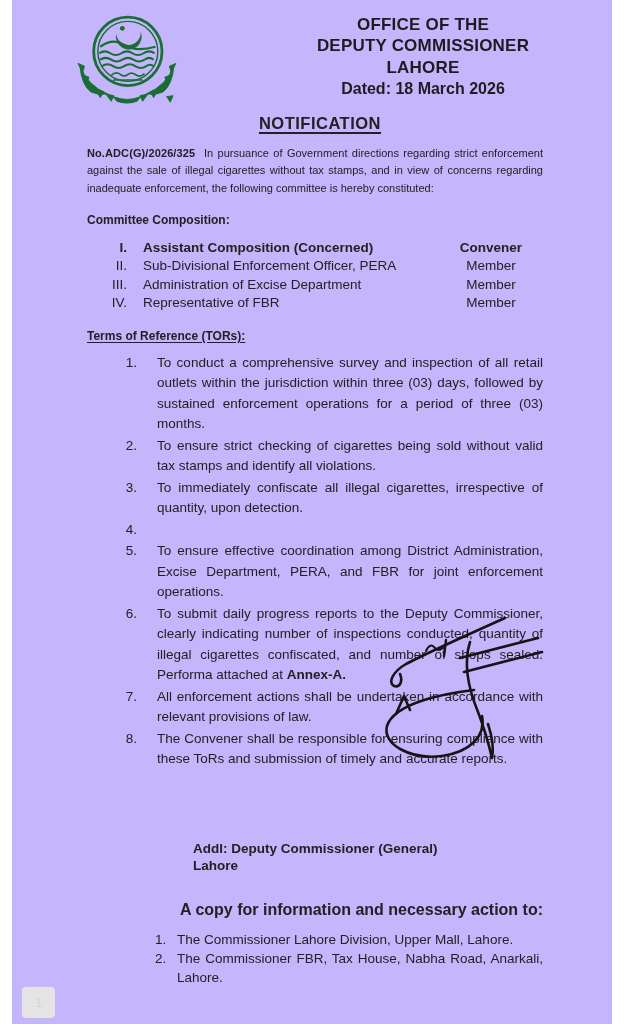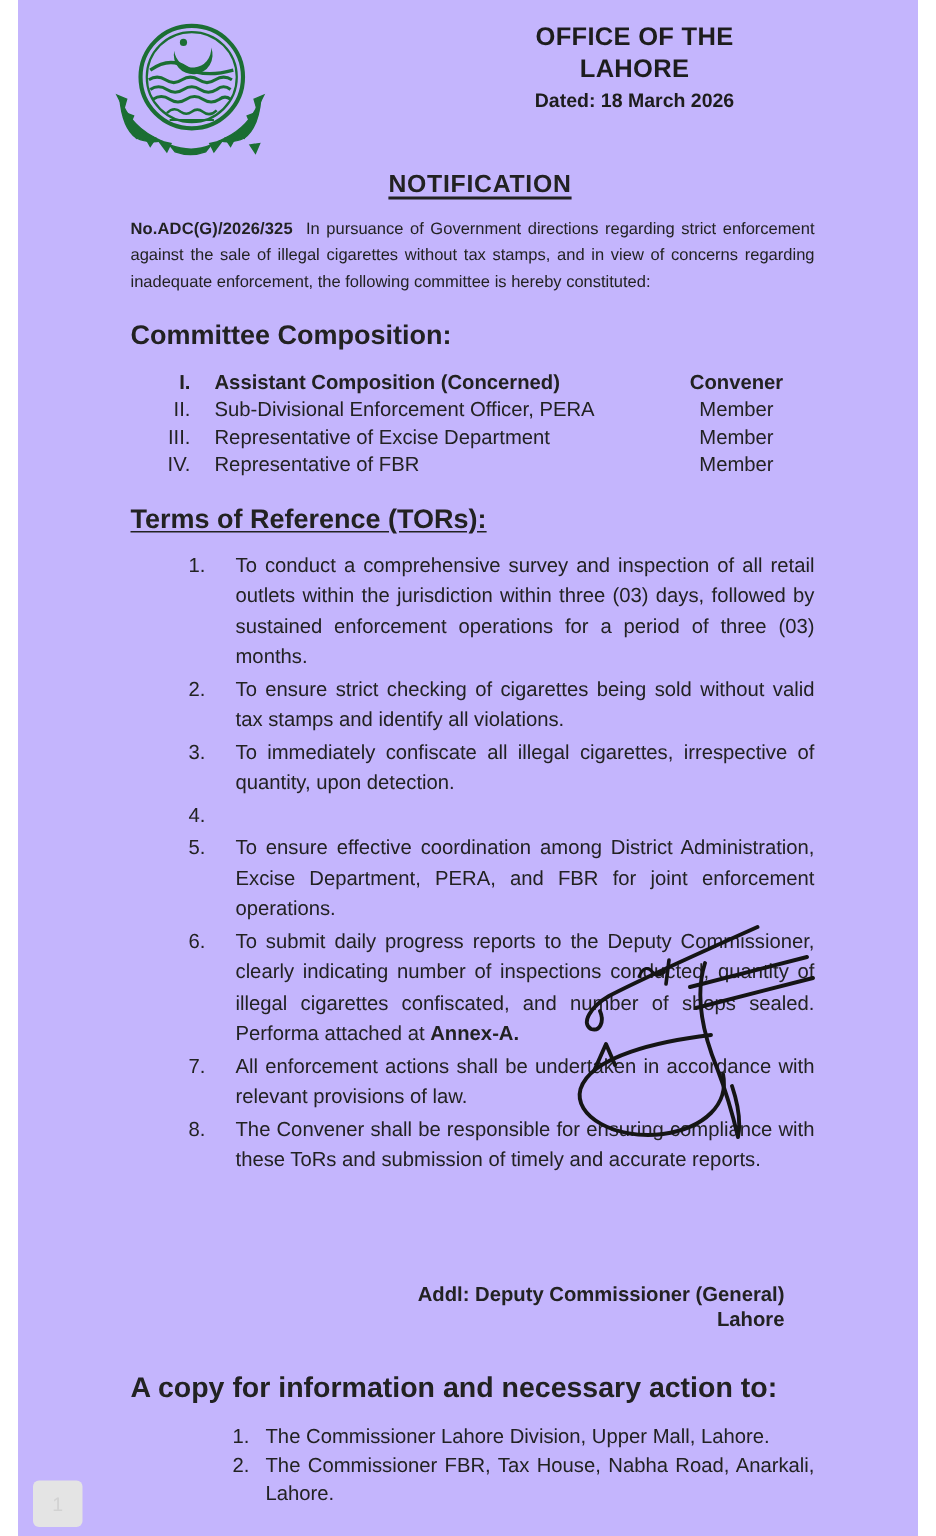--- a/index.html
+++ b/index.html
@@ -10,60 +10,60 @@
     background:#c4b5fd; overflow:hidden;
   }
 
   
   .header { display:flex; padding:8px 24px 0 58px; }
   .logo-box { width:112px; height:96px; flex:0 0 auto; }
   .head-text {
     margin-left:auto; width:330px; text-align:center; padding-top:6px;
   }
   .office-line { font-weight:bold; font-size:17px; line-height:1.25; letter-spacing:.2px; color:#1d1d1d; }
-  .dated { font-weight:bold; font-size:13px; margin-top:2px; color:#1d1d1d; }
+  .dated { font-weight:bold; font-size:16px; margin-top:2px; color:#1d1d1d; }
 
   
   .doc-title {
     text-align:center; margin-top:10px; font-weight:bold; font-size:16.5px;
     letter-spacing:.5px;
     padding-left:16px;
   }
   .doc-title span { text-decoration:underline; text-underline-offset:3px; text-decoration-thickness:2px; }
 
   
   .body { padding:0 69px 0 75px; }
   .intro { margin-top:12px; font-size:11px; line-height:1.58; text-align:justify; }
   .intro b { letter-spacing:.1px; }
 
-  .section-head { font-weight:bold; font-size:18px; margin-top:16px; }
+  .section-head { font-weight:bold; font-size:12px; margin-top:16px; }
   .section-head.underlined span { text-decoration:underline; text-underline-offset:2px; }
 
   
   .committee { margin-top:12px; }
   .c-row { display:grid; grid-template-columns:56px 296px 1fr; font-size:13.5px; line-height:1.36; }
   .c-row .num { text-align:right; padding-right:16px; }
   .c-row .role { text-align:center; }
   .c-row.strong { font-weight:bold; }
 
   
   .tor-list { margin-top:10px; }
   .t-row { display:grid; grid-template-columns:50px 20px 1fr; font-size:13.5px; line-height:1.52; margin-bottom:1px; }
   .t-row .num { text-align:right; }
   .t-row .txt { text-align:justify; }
 
   
   .sig-block {
     margin-top:70px; margin-left:auto; margin-right:20px; width:330px;
-    text-align:right; font-weight:bold; font-size:13.5px; line-height:1.3;
+    text-align:left; font-weight:bold; font-size:13.5px; line-height:1.3;
   }
   .sig-scrawl { position:absolute; left:330px; top:598px; width:240px; height:180px; pointer-events:none; }
 
   
-  .copy-head { font-weight:bold; font-size:19px; margin-top:26px; }
+  .copy-head { font-weight:bold; font-size:16px; margin-top:26px;text-align:right; }
   .copy-list { margin-top:12px; margin-left:68px; }
   .cp-row { display:grid; grid-template-columns:22px 1fr; font-size:13.5px; line-height:1.4; }
   .cp-row .txt { text-align:justify; }
 
   
   .page-badge {
     position:absolute; left:10px; top:987px; width:33px; height:31px;
     background:#e4e4e4; border-radius:4px; color:#d2d2d2; font-size:13px;
     display:flex; align-items:center; justify-content:center;
   }
@@ -104,20 +104,21 @@
             <path d="M112 62 Q104 84 82 93 Q92 95 100 91 Q110 84 112 62 z"></path>
             <path d="M114 60 l-7 3 2 7 z M110 72 l-8 3 3 7 z M104 81 l-8 4 4 6 z M95 88 l-9 3 4 6 z M84 93 l-9 2 3 6 z"></path>
           </g>
           <path d="M46 96 q16 6 30 0 l-4 5 q-11 4 -22 0 z"></path>
           <path d="M104 96 l4 6 3 -7 z"></path>
         </g>
       </svg>
     </div>
     <div class="head-text">
       <div class="office-line">OFFICE OF THE</div>
+      <div class="office-line">DEPUTY COMMISSIONER</div>
       <div class="office-line">LAHORE</div>
       <div class="dated">Dated: 18 March 2026</div>
     </div>
   </div>
 
   <div class="doc-title">
     <span>NOTIFICATION</span>
   </div>
 
   <div class="body">
@@ -135,21 +136,21 @@
         </div>
 
         <div class="c-row">
           <div class="num">II.</div>
           <div class="name">Sub-Divisional Enforcement Officer, PERA</div>
           <div class="role">Member</div>
         </div>
 
         <div class="c-row">
           <div class="num">III.</div>
-          <div class="name">Representative of Excise Department</div>
+          <div class="name">Administration of Excise Department</div>
           <div class="role">Member</div>
         </div>
 
         <div class="c-row">
           <div class="num">IV.</div>
           <div class="name">Representative of FBR</div>
           <div class="role">Member</div>
         </div>
       </div>
 

